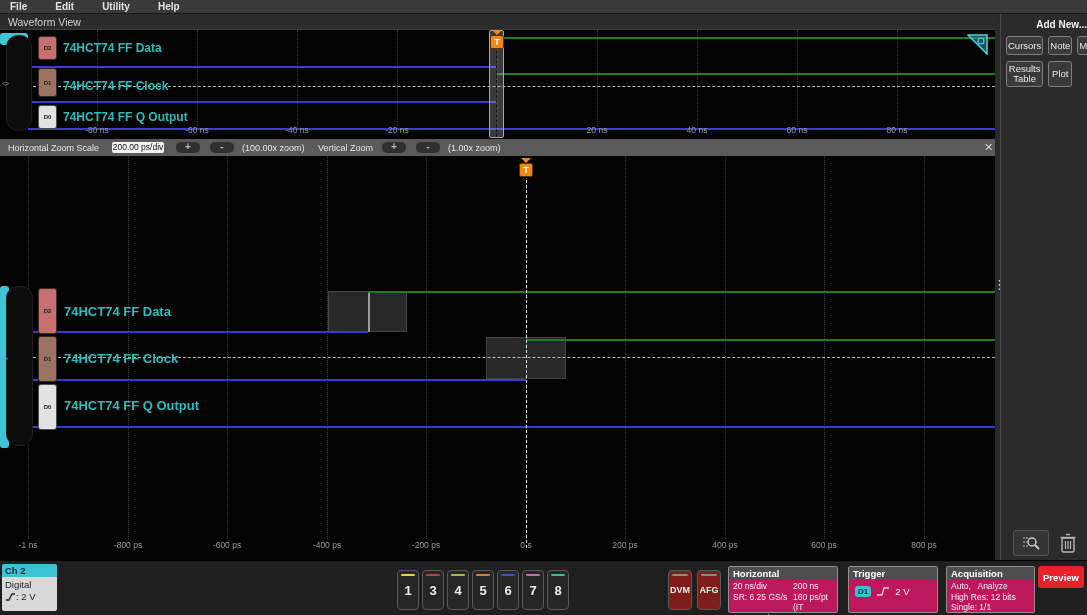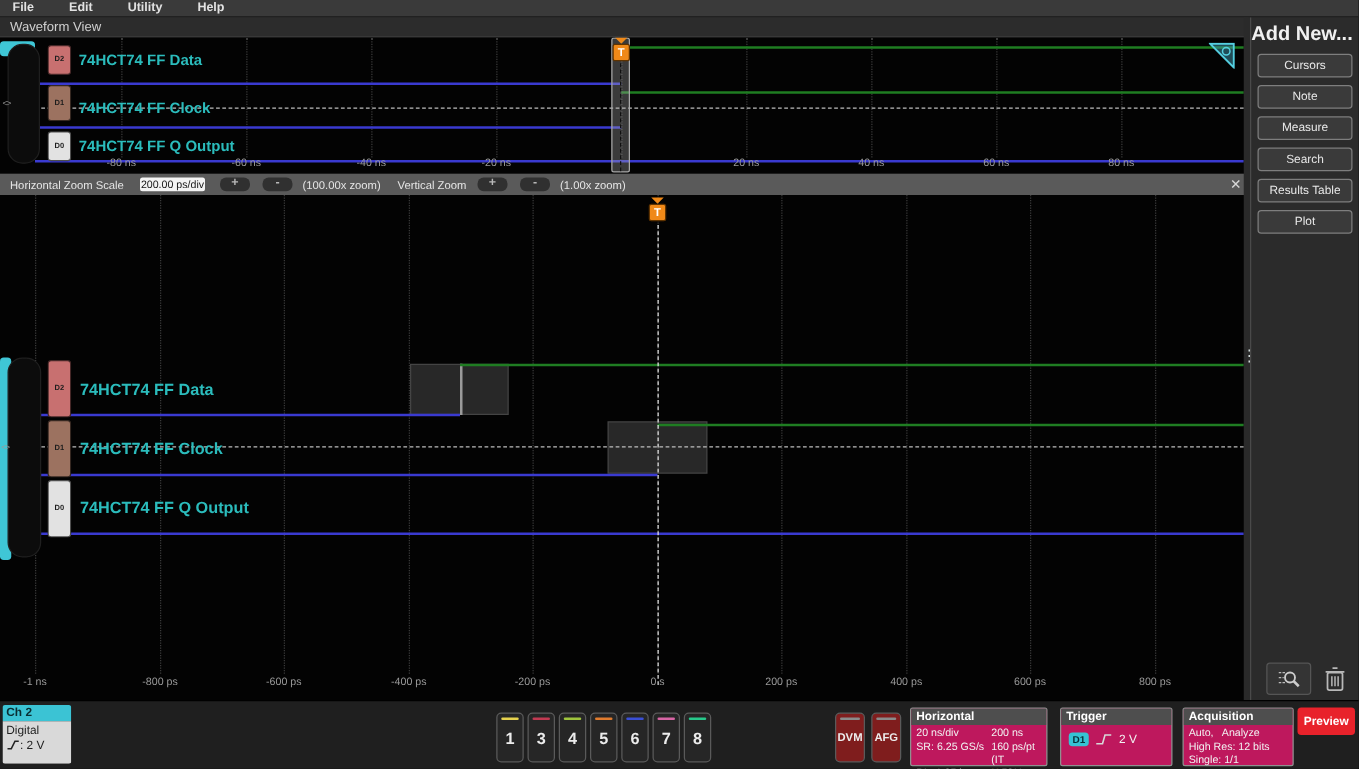--- a/index.html
+++ b/index.html
@@ -59,22 +59,22 @@
   .zt-input { background:#f4f4f4; color:#161616; border-radius:2px; width:52px; height:11px; top:3px; text-align:center; font-size:8.5px; line-height:11px; }
   .zt-btn { background:#303030; color:#b8b8b8; border-radius:5px; width:24px; height:11px; top:3px; text-align:center; font-weight:bold; line-height:10px; font-size:10px; }
   .zt-close { left:984px; top:2px; color:#d8d8d8; font-size:11px; }
 
   
   .splitter { position:absolute; left:995px; top:14px; width:5px; height:546px; background:#2a2a2a; }
   .dots-handle { position:absolute; left:-2px; top:268px; color:#cfd8d8; font-size:13px; line-height:6px; letter-spacing:0; }
 
   
   .right-panel { position:absolute; left:1000px; top:14px; width:87px; height:546px; background:#2b2b2b; border-left:1px solid #4a4a4a; }
-  .rp-title { text-align:left; color:#f0f0f0; font-size:16px; font-weight:bold; margin-top:5px; }
-  .rp-buttons { display:grid; grid-template-columns:1fr; gap:6px 5px; padding:6px 5px; }
+  .rp-title { text-align:right; color:#f0f0f0; font-size:10px; font-weight:bold; margin-top:5px; }
+  .rp-buttons { display:grid; grid-template-columns:1fr 1fr 1fr 1fr; gap:6px 5px; padding:6px 5px; }
   .rp-btn { background:#3a3a3a; border:1px solid #7e7e7e; border-radius:3px; color:#e8e8e8; font-size:9.5px; min-height:19px; padding:2px 1px; font-family:inherit; line-height:10px; }
   .rp-bottom-btn { position:absolute; left:12px; top:516px; width:36px; height:26px; background:#343434; border:1px solid #555; border-radius:3px; display:flex; align-items:center; justify-content:center; }
   .rp-trash { position:absolute; left:54px; top:517px; width:26px; height:25px; display:flex; align-items:center; justify-content:center; }
 
   
   .bottom-bar { position:absolute; left:0; top:560px; width:1087px; height:55px; background:#1f1f1f; border-top:1px solid #000; }
   .ch-badge { position:absolute; left:2px; top:3px; width:55px; height:47px; border-radius:2px; overflow:hidden; }
   .ch-badge-head { background:#3bc3d4; color:#0a2e33; font-size:9.5px; font-weight:bold; height:13px; line-height:13px; padding-left:3px; }
   .ch-badge-body { background:#d9d9d9; color:#1f1f1f; font-size:9.5px; height:34px; padding:2px 3px; line-height:12px; }
   .ch-btn-row { position:absolute; left:397px; top:9px; display:flex; gap:3px; }

